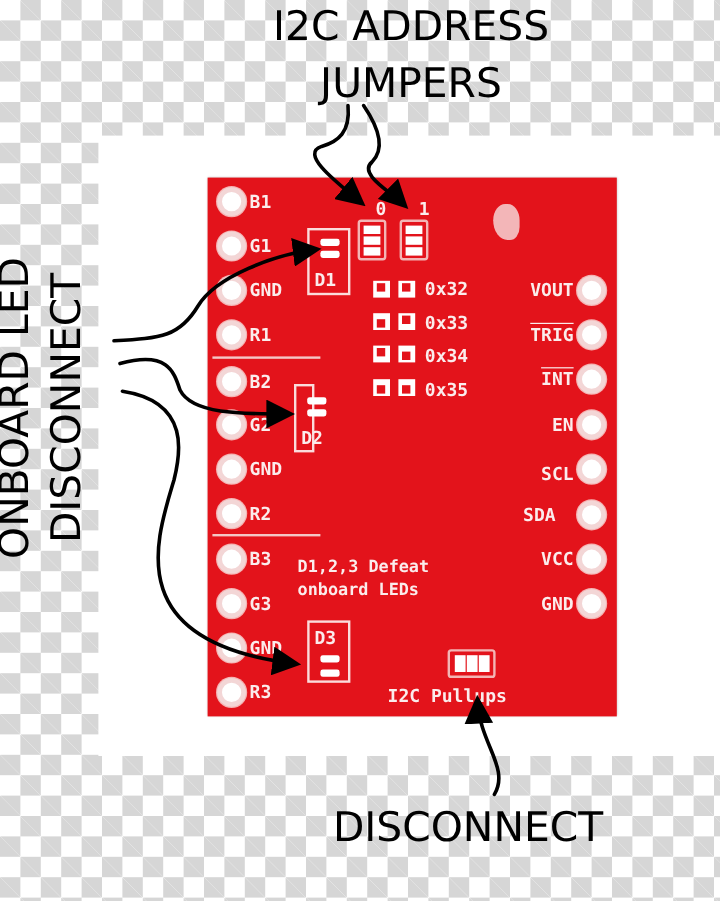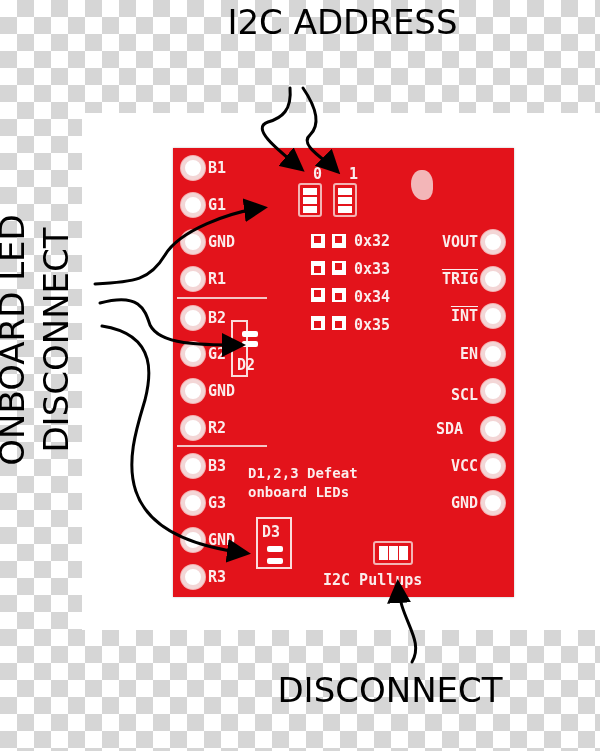--- a/index.html
+++ b/index.html
@@ -39,20 +39,21 @@
   .logo{position:absolute;left:238px;top:22px;width:22px;height:30px;background:#f6d3d3;border-radius:50% 50% 40% 60%;opacity:.85;}
   svg.arrows{position:absolute;left:0;top:0;width:600px;height:751px;pointer-events:none;}
 </style>
 </head>
 <body>
 
 <div class="white-area"></div>
 
 <div class="callout callout-top">
   <div>I2C ADDRESS</div>
+  <div>JUMPERS</div>
 </div>
 
 <div class="callout callout-left">
   <div>ONBOARD LED</div>
   <div>DISCONNECT</div>
 </div>
 
 <div class="callout callout-bottom">
   <div>DISCONNECT</div>
 </div>
@@ -99,21 +100,26 @@
 
   <span class="silk pin-right" style="left:225px;top:87px">VOUT</span>
   <span class="silk pin-right overline" style="left:225px;top:124px">TRIG</span>
   <span class="silk pin-right overline" style="left:225px;top:161px">INT</span>
   <span class="silk pin-right" style="left:225px;top:199px">EN</span>
   <span class="silk pin-right" style="left:225px;top:240px">SCL</span>
   <span class="silk pin-right" style="left:210px;top:274px">SDA</span>
   <span class="silk pin-right" style="left:225px;top:311px">VCC</span>
   <span class="silk pin-right" style="left:225px;top:348px">GND</span>
 
-  <div class="led-box" style="left:58px;top:172px;width:17px;height:57px">
+  <div class="led-box" style="left:83px;top:42px;width:36px;height:56px">
+    <div class="led-pad" style="top:7px"></div>
+    <div class="led-pad" style="top:17px"></div>
+    <span class="silk" style="left:4px;top:34px">D1</span>
+  </div>
+  <div class="led-box" style="left:72px;top:172px;width:17px;height:57px">
     <div class="led-pad" style="top:9px"></div>
     <div class="led-pad" style="top:19px"></div>
     <span class="silk" style="left:4px;top:36px">D2</span>
   </div>
   <div class="led-box" style="left:83px;top:369px;width:36px;height:52px">
     <span class="silk" style="left:4px;top:6px">D3</span>
     <div class="led-pad" style="top:27px"></div>
     <div class="led-pad" style="top:39px"></div>
   </div>
 

